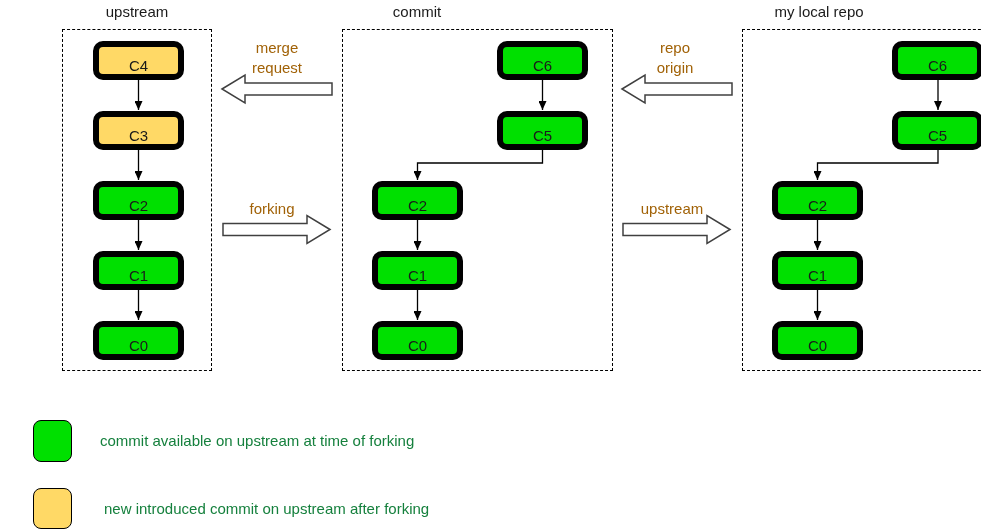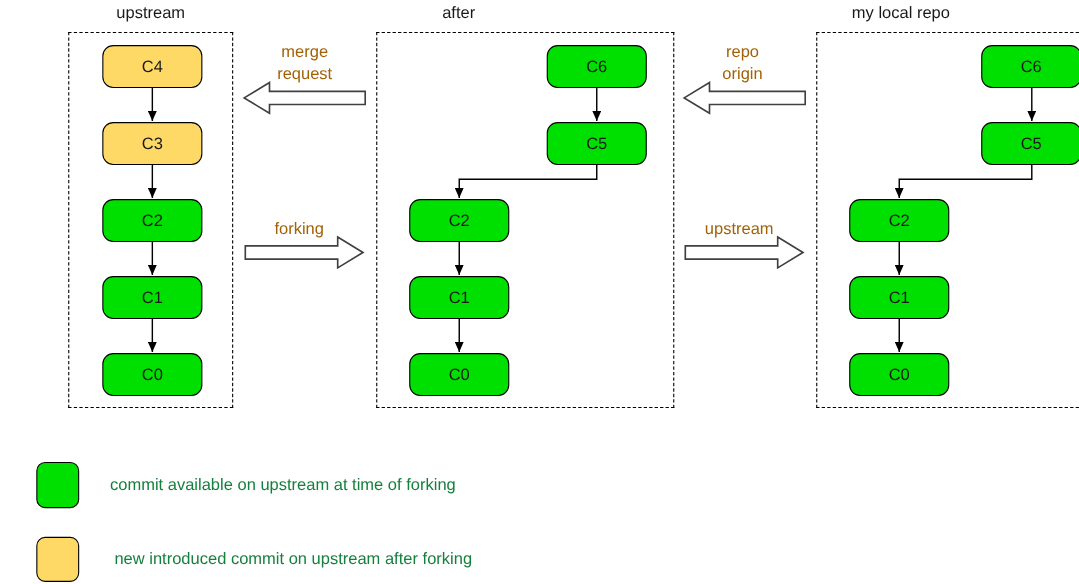--- a/index.html
+++ b/index.html
@@ -8,41 +8,41 @@
     font-family:"Liberation Sans", sans-serif;color:#1a1a1a;overflow:hidden;margin-left:32px;
   }
   .sec-title{
     position:absolute;top:3px;font-size:15px;text-align:center;color:#1a1a1a;
   }
   .repo-box{
     position:absolute;border:1px dashed #000;background:transparent;box-sizing:border-box;
   }
   .commit{
     position:absolute;width:91px;height:39px;box-sizing:border-box;
-    border:1px solid #000000;border-radius:10px;
+    border:6px solid #000000;border-radius:10px;
     font-size:15px;text-align:center;line-height:37px;color:#1a1a1a;
   }
   .overlay{position:absolute;left:0;top:0;pointer-events:none;}
   .flow-label{
     position:absolute;font-size:15px;line-height:20px;text-align:center;color:#a16207;
   }
   .legend-swatch{
     position:absolute;box-sizing:border-box;border:1px solid #000;border-radius:8px;
   }
   .legend-text{
     position:absolute;font-size:15px;line-height:18px;color:#15803d;
   }
 </style>
 </head>
 <body>
 
 <div class="canvas">
 
   <div class="sec-title" style="left:30px;width:150px;">upstream</div>
-  <div class="sec-title" style="left:335px;width:100px;">after</div>
+  <div class="sec-title" style="left:335px;width:100px;">commit</div>
   <div class="sec-title" style="left:712px;width:150px;">my local repo</div>
 
   <div class="repo-box" style="left:30px;top:29px;width:150px;height:342px;"></div>
   <div class="repo-box" style="left:310px;top:29px;width:271px;height:342px;"></div>
   <div class="repo-box" style="left:710px;top:29px;width:269px;height:342px;"></div>
 
   <div class="commit" style="left: 61px; top: 41px; background-color: rgb(255, 217, 102);">C4</div>
   <div class="commit" style="left: 61px; top: 111px; background-color: rgb(255, 217, 102);">C3</div>
   <div class="commit" style="left: 61px; top: 181px; background-color: rgb(0, 224, 0);">C2</div>
   <div class="commit" style="left: 61px; top: 251px; background-color: rgb(0, 224, 0);">C1</div>

